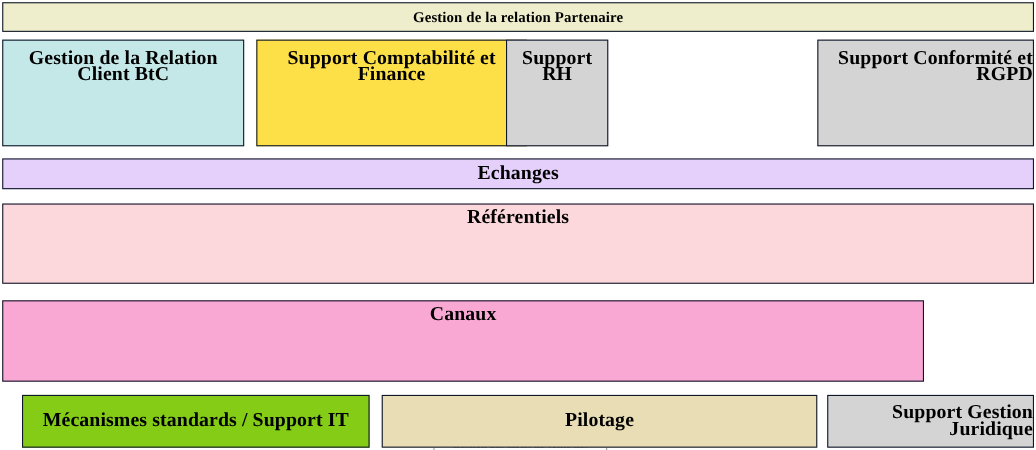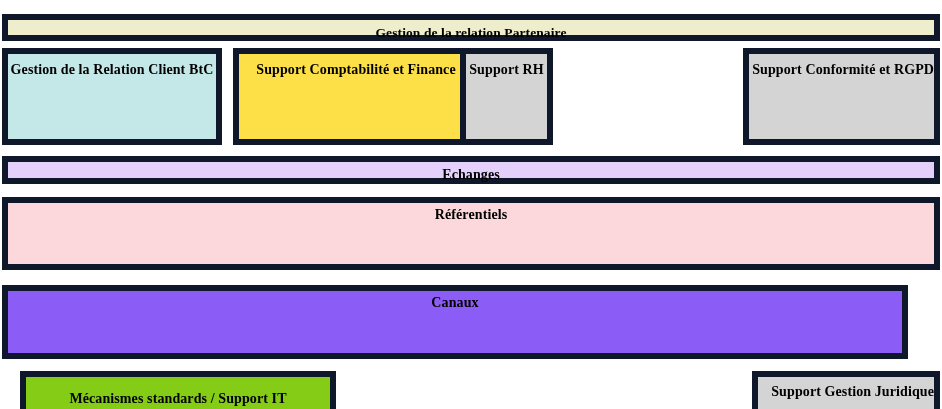--- a/index.html
+++ b/index.html
@@ -17,27 +17,26 @@
   .canvas {
     position: relative;
     width: 942px;
     height: 409px;
     background: #ffffff;
   }
   
   .band {
     position: absolute;
     box-sizing: border-box;
-    border: 6px solid #0f172a;
+    border: 1px solid #0f172a;
     text-align: center;
-    margin-top: 12px;
   }
   .band-title {
     font-weight: bold;
-    font-size: 14px;
+    font-size: 18px;
     line-height: 15px;
     letter-spacing: 0.1px;
     padding-top: 5px;
     display: block;
   }
   .band-title.tight { padding-top: 4px; }
   
   #top-banner {
     left: 2px; top: 2px; width: 938px; height: 27px;
     background: #eeeecc;
@@ -60,22 +59,22 @@
     background: #e4d0fa;
   }
   #band-echanges .band-title { padding-top: 5px; }
   
   #band-referentiels {
     left: 2px; top: 185px; width: 938px; height: 73px;
     background: #fcd8dc;
   }
   
   #band-canaux {
-    left: 2px; top: 273px; width: 906px; height: 74px;
-    background: #8b5cf6;
+    left: 2px; top: 273px; width: 838px; height: 74px;
+    background: #f9a8d4;
   }
   
   #col-meca   { left: 20px;  top: 359px; width: 316px; height: 48px; background: #84cc16; }
   #col-pilot  { left: 347px; top: 359px; width: 396px; height: 48px; background: #e8ddb5; }
   #col-juri   { left: 752px; top: 359px; width: 188px; height: 48px; background: #d4d4d4; text-align: right; }
   #col-meca .band-title,
   #col-pilot .band-title { padding-top: 14px; }
   #col-juri .band-title  { padding-top: 7px; }
   
   .card {
@@ -135,18 +134,21 @@
 
   <div class="band" id="band-canaux">
     <span class="band-title tight">Canaux</span>
 
   </div>
 
   <div class="band" id="col-meca">
     <span class="band-title">Mécanismes standards / Support IT</span>
   </div>
 
+  <div class="band" id="col-pilot">
+    <span class="band-title">Pilotage</span>
+  </div>
 
   <div class="band" id="col-juri">
     <span class="band-title">Support Gestion Juridique</span>
   </div>
 
 </div>
 
 </body></html>

